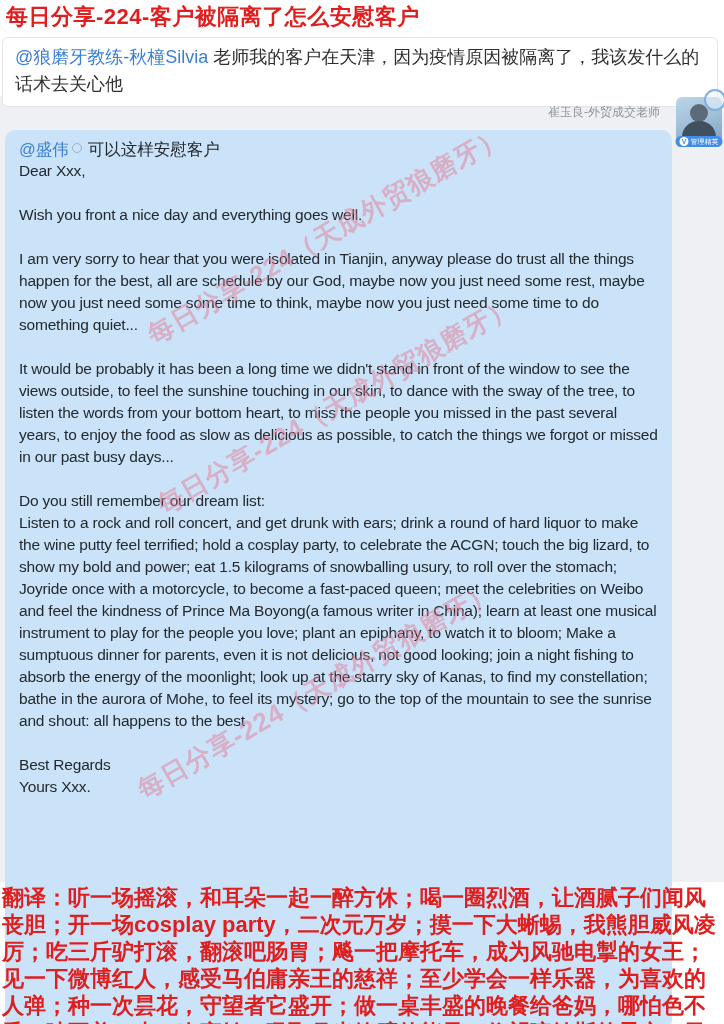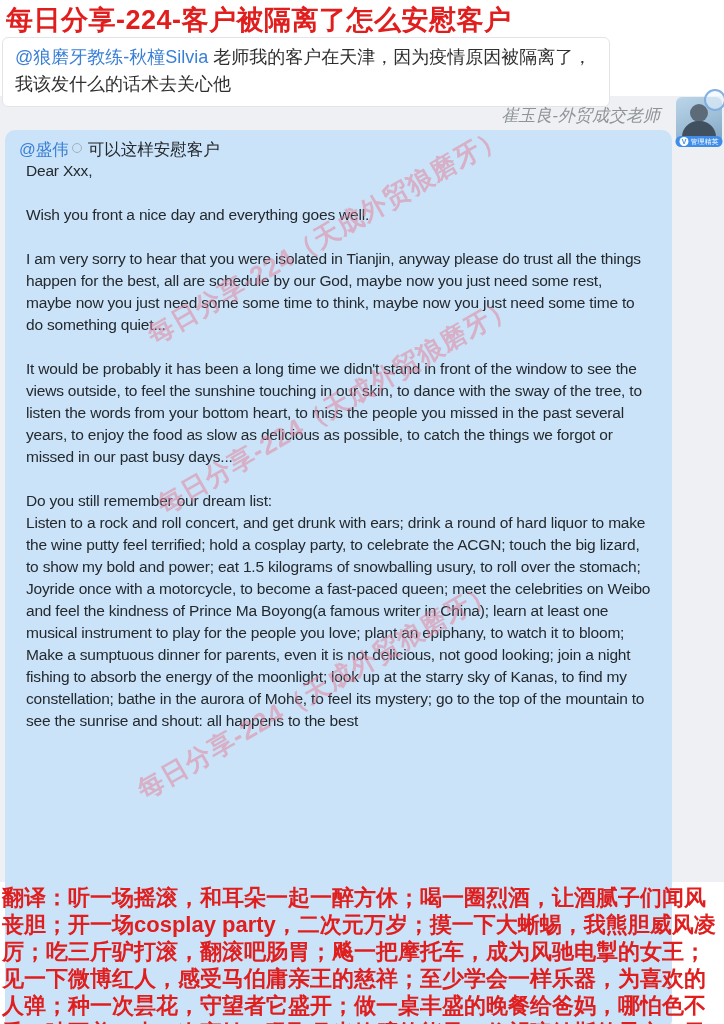--- a/index.html
+++ b/index.html
@@ -3,28 +3,28 @@
 <meta charset="utf-8">
 <style>
   * { margin:0; padding:0; box-sizing:border-box; }
   html,body { width:724px; height:1024px; background:#ffffff; overflow:hidden;
     font-family:"Liberation Sans","DejaVu Sans",sans-serif; }
   .page { position:relative; width:724px; height:1024px; background:#ffffff; overflow:hidden; }
 
   .chat-bg { position:absolute; left:0; top:96px; width:724px; height:786px; background:#eef0f4; }
 
   .title { position:absolute; left:6px; top:2px; width:712px;
-    font-size:27px; font-weight:bold; color:#e01e1e; letter-spacing:0.5px; white-space:nowrap; }
+    font-size:22px; font-weight:bold; color:#e01e1e; letter-spacing:0.5px; white-space:nowrap; }
 
-  .question-card { position:absolute; left:2px; top:37px; width:608px; min-height:59px;
+  .question-card { position:absolute; left:2px; top:37px; width:716px; min-height:59px;
     background:#ffffff; border:1px solid #e2e4e8; border-radius:6px;
     padding:6px 12px 8px; font-size:18px; line-height:27px; color:#2f2f2f; }
   .mention { color:#3a7fd6; }
 
-  .author-name { position:absolute; top:104px; right:64px; font-size:17px; color:#8f9398;font-style:italic; }
+  .author-name { position:absolute; top:104px; right:64px; font-size:12px; color:#8f9398; }
 
   .avatar { position:absolute; top:97px; right:2px; width:46px; height:46px; border-radius:6px;
     background:linear-gradient(160deg,#bcd6e9 0%,#9dbdd6 55%,#7fa3c0 100%); z-index:6; }
   .avatar-head { position:absolute; left:14px; top:7px; width:18px; height:18px; border-radius:50%;
     background:#5d6b78; }
   .avatar-body { position:absolute; left:6px; top:24px; width:34px; height:22px;
     border-radius:16px 16px 4px 4px; background:#40505f; }
   .avatar-stamp { position:absolute; right:-4px; top:-8px; width:22px; height:22px; border-radius:50%;
     border:2px solid rgba(120,170,220,0.9); background:rgba(235,245,255,0.55); }
   .avatar-badge { position:absolute; left:50%; bottom:-4px; transform:translateX(-50%);
@@ -32,21 +32,21 @@
     font-size:7px; line-height:9px; white-space:nowrap; display:flex; align-items:center; gap:2px; }
   .badge-v { display:inline-block; width:9px; height:9px; border-radius:50%; background:#ffffff;
     color:#3f8de8; font-weight:bold; font-size:7px; line-height:9px; text-align:center; }
 
   .reply-card { position:absolute; left:5px; top:130px; width:667px; height:900px;
     background:#cae3f8; border-radius:10px; padding:8px 14px 12px;
     font-size:15.5px; line-height:22px; letter-spacing:-0.2px; color:#24292e; overflow:hidden; }
   .reply-intro { font-size:16.5px; line-height:22px; letter-spacing:0; }
   .level-icon { display:inline-block; width:10px; height:10px; border:1.5px solid #9fb3c2;
     border-radius:50%; margin:0 6px 0 3px; vertical-align:2px; background:transparent; }
-  .reply-card p { margin:0 7px 22px; white-space:pre-line; }
+  .reply-card p { margin:0 0 22px; white-space:pre-line; }
   .reply-card p:last-child { margin-bottom:0; }
 
   .translation { position:absolute; left:2px; top:884px; width:722px;
     font-size:22px; font-weight:bold; line-height:27px; color:#e01e1e; }
 
   .watermark { position:absolute; white-space:nowrap; font-size:26px; font-weight:bold;
     color:rgba(228,126,149,0.5); transform:rotate(-30deg); transform-origin:0 50%;
     pointer-events:none; z-index:5; letter-spacing:1px; }
   .wm1 { left:150px; top:320px; }
   .wm2 { left:160px; top:490px; }
@@ -80,20 +80,22 @@
   <div class="reply-card">
     <div class="reply-intro">
       <span class="mention">@盛伟</span><span class="level-icon"></span><span>可以这样安慰客户</span>
     </div>
     <p>Dear Xxx,</p>
     <p>Wish you front a nice day and everything goes well.</p>
     <p>I am very sorry to hear that you were isolated in Tianjin, anyway please do trust all the things happen for the best, all are schedule by our God, maybe now you just need some rest, maybe now you just need some some time to think, maybe now you just need some time to do something quiet...</p>
     <p>It would be probably it has been a long time we didn't stand in front of the window to see the views outside, to feel the sunshine touching in our skin, to dance with the sway of the tree, to listen the words from your bottom heart, to miss the people you missed in the past several years, to enjoy the food as slow as delicious as possible, to catch the things we forgot or missed in our past busy days...</p>
     <p>Do you still remember our dream list:
 Listen to a rock and roll concert, and get drunk with ears; drink a round of hard liquor to make the wine putty feel terrified; hold a cosplay party, to celebrate the ACGN; touch the big lizard, to show my bold and power; eat 1.5 kilograms of snowballing usury, to roll over the stomach; Joyride once with a motorcycle, to become a fast-paced queen; meet the celebrities on Weibo and feel the kindness of Prince Ma Boyong(a famous writer in China); learn at least one musical instrument to play for the people you love; plant an epiphany, to watch it to bloom; Make a sumptuous dinner for parents, even it is not delicious, not good looking; join a night fishing to absorb the energy of the moonlight; look up at the starry sky of Kanas, to find my constellation; bathe in the aurora of Mohe, to feel its mystery; go to the top of the mountain to see the sunrise and shout: all happens to the best</p>
+    <p>Best Regards
+Yours Xxx.</p>
   </div>
 
   <div class="translation">翻译：听一场摇滚，和耳朵一起一醉方休；喝一圈烈酒，让酒腻子们闻风丧胆；开一场cosplay party，二次元万岁；摸一下大蜥蜴，我熊胆威风凌厉；吃三斤驴打滚，翻滚吧肠胃；飚一把摩托车，成为风驰电掣的女王；见一下微博红人，感受马伯庸亲王的慈祥；至少学会一样乐器，为喜欢的人弹；种一次昙花，守望者它盛开；做一桌丰盛的晚餐给爸妈，哪怕色不香，味不美；来一次夜钓，吸取月光静臆的能量；仰望喀纳斯的星空，寻找属于我的星座；沐浴漠河的极光，感受它的神秘；去山顶看一次日出</div>
 
   <div class="watermark wm1">每日分享-224（天成外贸狼磨牙）</div>
   <div class="watermark wm2">每日分享-224（天成外贸狼磨牙）</div>
   <div class="watermark wm3">每日分享-224（天成外贸狼磨牙）</div>
 
 </div>
 

